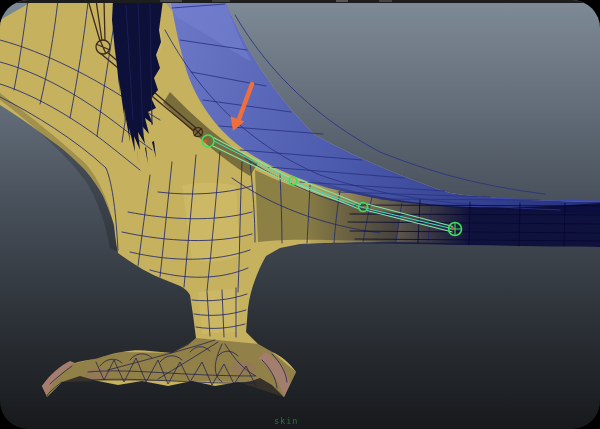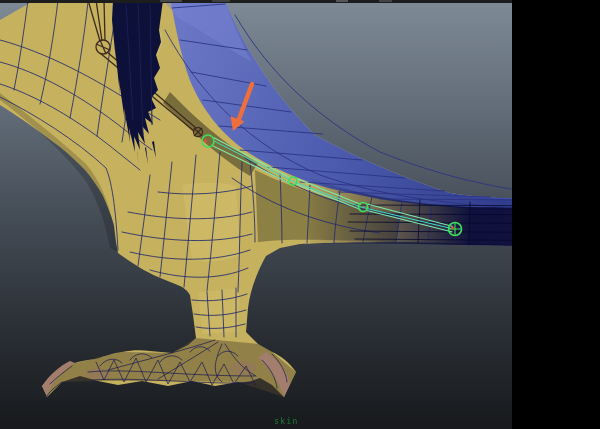--- a/index.html
+++ b/index.html
@@ -1,16 +1,16 @@
 <!DOCTYPE html>
 <html><head>
 <meta charset="utf-8">
 <style>
   html,body{margin:0;padding:0;background:#000;}
-  #stage{position:relative;width:512px;height:429px;overflow:hidden;font-family:"DejaVu Sans",sans-serif;}
+  #stage{position:relative;width:600px;height:429px;overflow:hidden;font-family:"DejaVu Sans",sans-serif;border-radius:28px;}
   svg{display:block;}
   .wm{font-family:"DejaVu Sans Mono",monospace;font-size:8.5px;letter-spacing:1px;}
 </style>
 </head>
 <body>
 
 <div id="stage">
 <svg width="600" height="429" viewBox="0 0 600 429" xmlns="http://www.w3.org/2000/svg">
 
   <defs>

